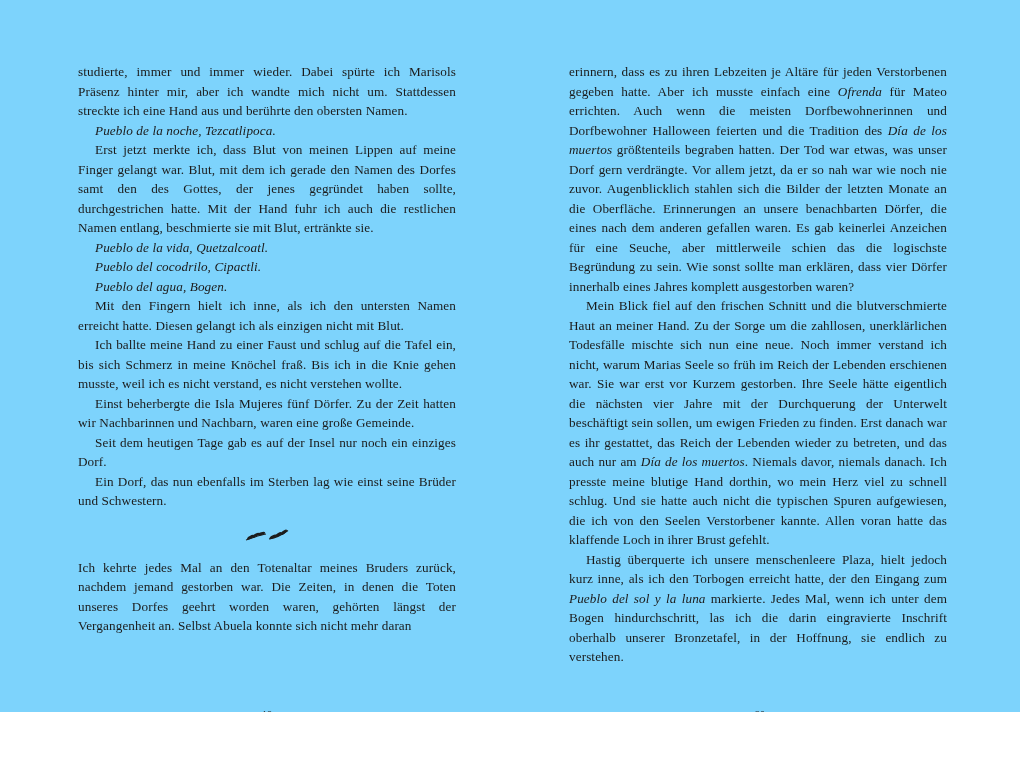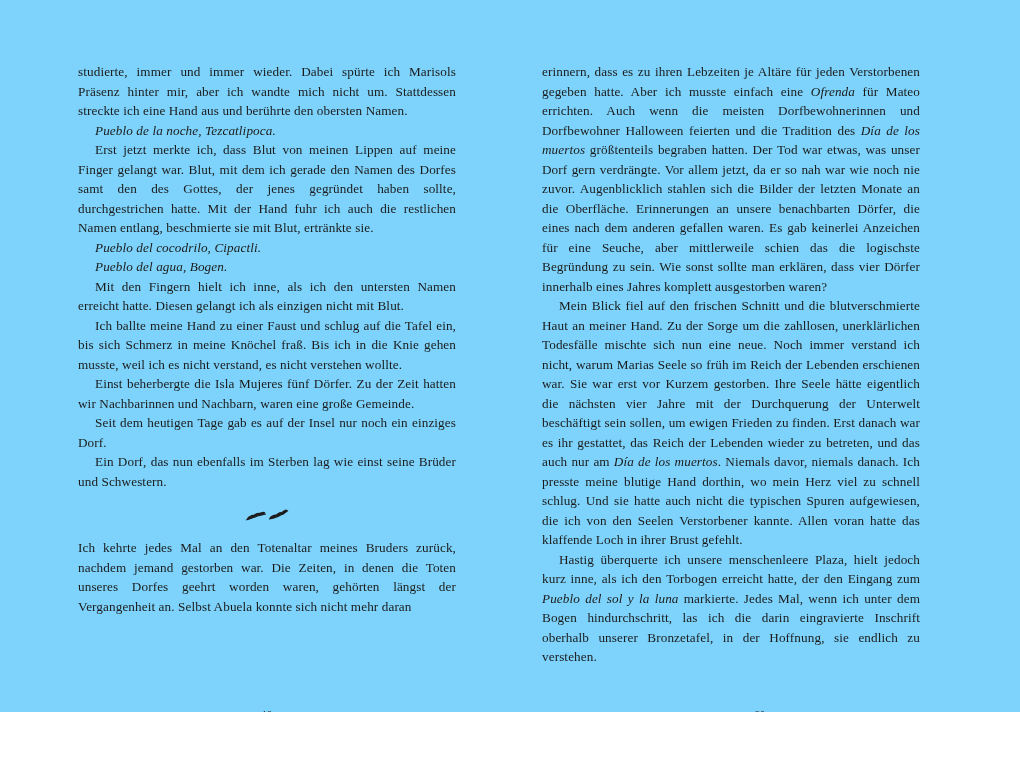--- a/index.html
+++ b/index.html
@@ -19,21 +19,21 @@
   .text-block {
     position: absolute;
     top: 62px;
     width: 378px;
     text-align: justify;
     font-size: 13.2px;
     line-height: 19.5px;
     letter-spacing: 0.1px;
   }
   #left-text  { left: 78px; }
-  #right-text { left: 542px; }
+  #right-text { left: 569px; }
   .text-block p { margin: 0; }
   p.noindent { text-indent: 0; }
   p.indent   { text-indent: 17px; }
   p.italic   { text-indent: 17px; font-style: italic; }
   .ornament {
     height: 18px;
     margin: 13px 0 16px;
     text-align: center;
     text-indent: 0;
   }
@@ -50,20 +50,21 @@
   #right-number { left: 571px; }
 </style>
 </head>
 <body>
 
 <div class="spread">
   <div class="text-block" id="left-text">
       <p class="noindent">studierte, immer und immer wieder. Dabei spürte ich Marisols Präsenz hinter mir, aber ich wandte mich nicht um. Stattdessen streckte ich eine Hand aus und berührte den obersten Namen.</p>
       <p class="italic">Pueblo de la noche, Tezcatlipoca.</p>
       <p class="indent">Erst jetzt merkte ich, dass Blut von meinen Lippen auf meine Finger gelangt war. Blut, mit dem ich gerade den Namen des Dorfes samt den des Gottes, der jenes gegründet haben sollte, durchgestrichen hatte. Mit der Hand fuhr ich auch die restlichen Namen entlang, beschmierte sie mit Blut, ertränkte sie.</p>
+      <p class="italic">Pueblo de la vida, Quetzalcoatl.</p>
       <p class="italic">Pueblo del cocodrilo, Cipactli.</p>
       <p class="italic">Pueblo del agua, Bogen.</p>
       <p class="indent">Mit den Fingern hielt ich inne, als ich den untersten Namen erreicht hatte. Diesen gelangt ich als einzigen nicht mit Blut.</p>
       <p class="indent">Ich ballte meine Hand zu einer Faust und schlug auf die Tafel ein, bis sich Schmerz in meine Knöchel fraß. Bis ich in die Knie gehen musste, weil ich es nicht verstand, es nicht verstehen wollte.</p>
       <p class="indent">Einst beherbergte die Isla Mujeres fünf Dörfer. Zu der Zeit hatten wir Nachbarinnen und Nachbarn, waren eine große Gemeinde.</p>
       <p class="indent">Seit dem heutigen Tage gab es auf der Insel nur noch ein einziges Dorf.</p>
       <p class="indent">Ein Dorf, das nun ebenfalls im Sterben lag wie einst seine Brüder und Schwestern.</p>
       <div class="ornament">
   <svg width="44" height="17" viewBox="0 0 44 17" aria-hidden="true">
     <g fill="#1c1c1c">

